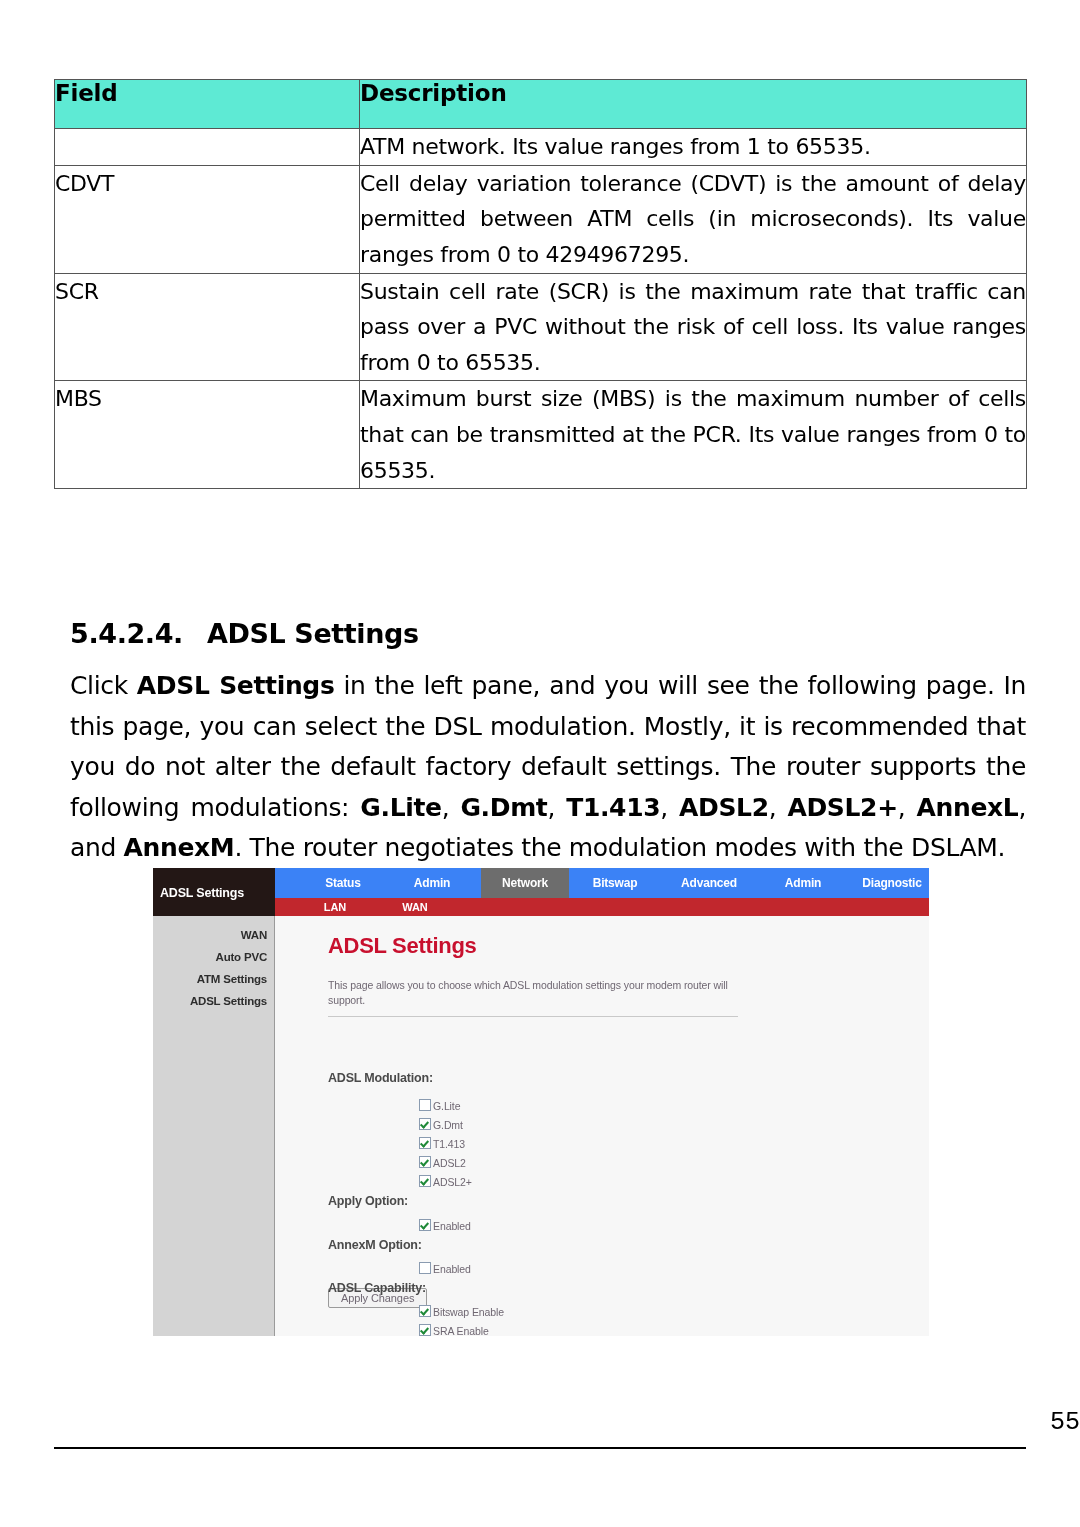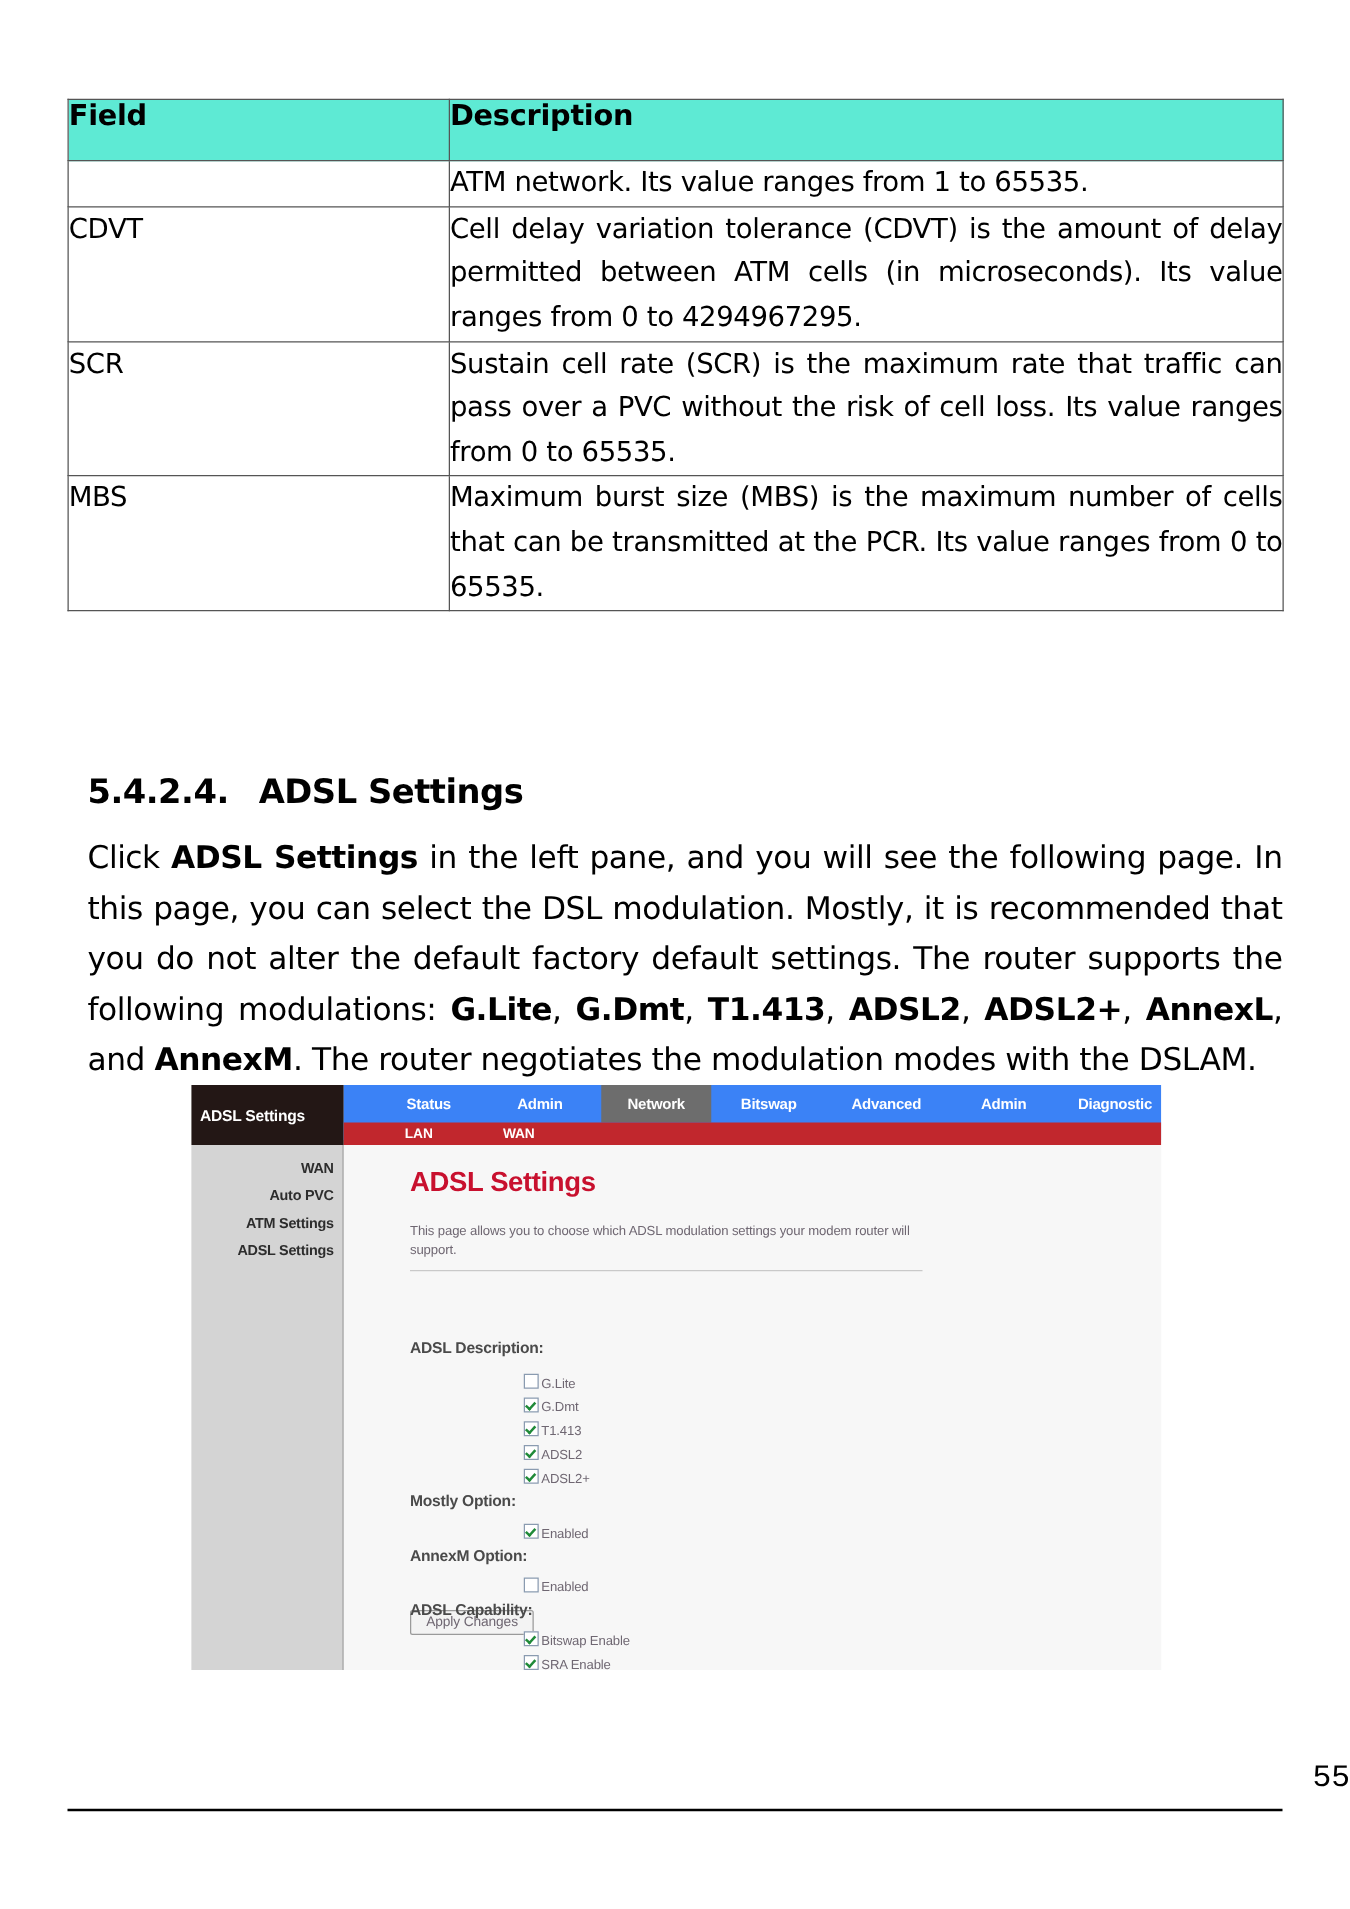--- a/index.html
+++ b/index.html
@@ -362,27 +362,27 @@
       <div class="shot-side-item" style="top: 35px;">Auto PVC</div>
       <div class="shot-side-item" style="top: 57px;">ATM Settings</div>
       <div class="shot-side-item" style="top: 79px;">ADSL Settings</div>
     </div>
 
   <div class="shot-main">
     <div class="shot-title">ADSL Settings</div>
     <div class="shot-desc">This page allows you to choose which ADSL modulation settings your modem router will support.</div>
     <div class="shot-rule"></div>
     <button class="shot-btn">Apply Changes</button>
-  <div class="shot-label" style="top: 155px;">ADSL Description:</div>
+  <div class="shot-label" style="top: 155px;">ADSL Modulation:</div>
       <label class="shot-check" style="top: 183px;"><span class="cbox"></span><span>G.Lite</span></label>
       <label class="shot-check" style="top: 202px;"><span class="cbox on"></span><span>G.Dmt</span></label>
       <label class="shot-check" style="top: 221px;"><span class="cbox on"></span><span>T1.413</span></label>
       <label class="shot-check" style="top: 240px;"><span class="cbox on"></span><span>ADSL2</span></label>
       <label class="shot-check" style="top: 259px;"><span class="cbox on"></span><span>ADSL2+</span></label>
-      <div class="shot-label" style="top: 278px;">Mostly Option:</div>
+      <div class="shot-label" style="top: 278px;">Apply Option:</div>
       <label class="shot-check" style="top: 303px;"><span class="cbox on"></span><span>Enabled</span></label>
       <div class="shot-label" style="top: 322px;">AnnexM Option:</div>
       <label class="shot-check" style="top: 346px;"><span class="cbox"></span><span>Enabled</span></label>
       <div class="shot-label" style="top: 365px;">ADSL Capability:</div>
       <label class="shot-check" style="top: 389px;"><span class="cbox on"></span><span>Bitswap Enable</span></label>
       <label class="shot-check" style="top: 408px;"><span class="cbox on"></span><span>SRA Enable</span></label>
     </div>
 
 </div>
 

